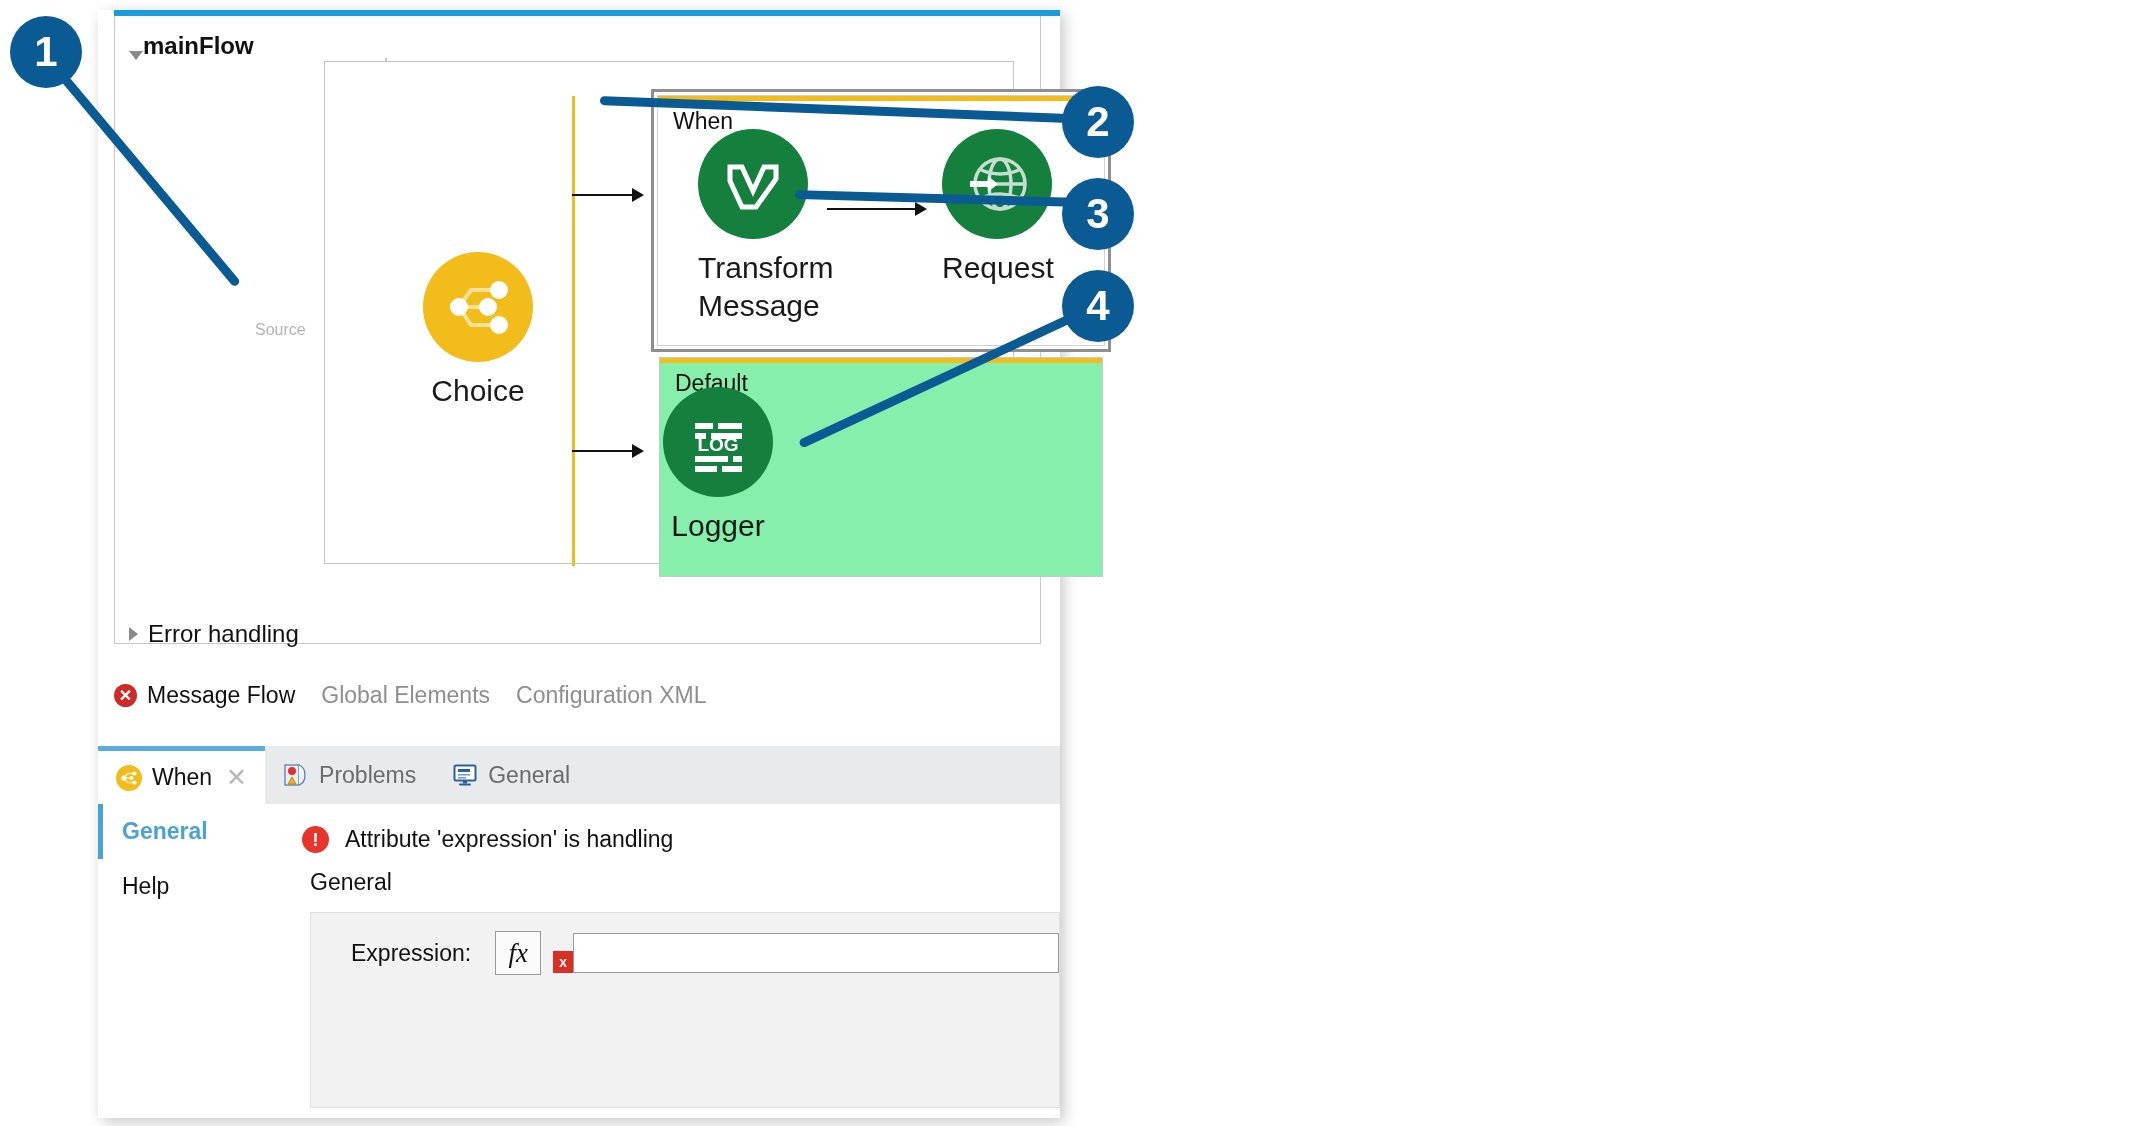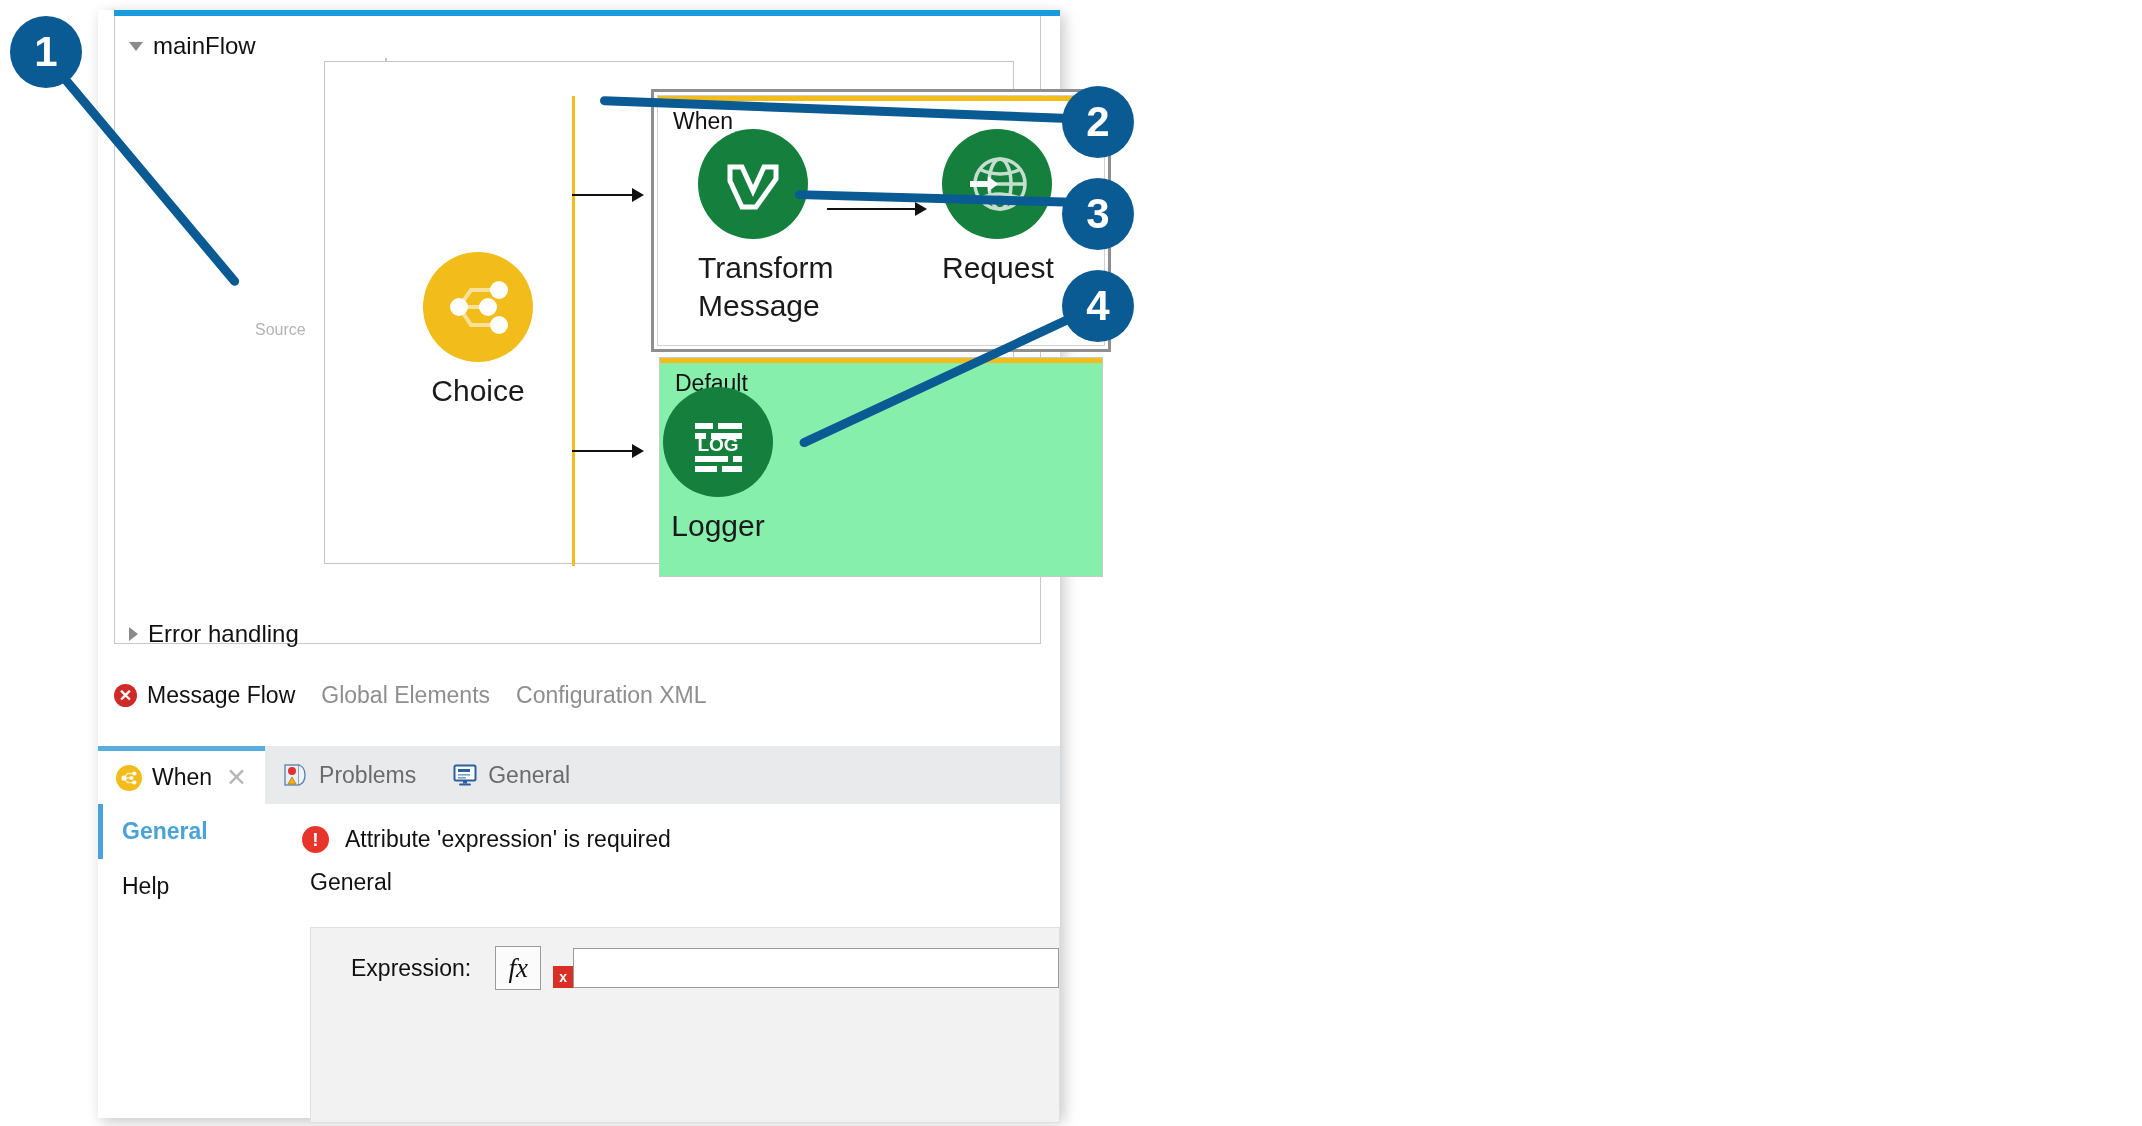--- a/index.html
+++ b/index.html
@@ -40,22 +40,23 @@
     background: #ffffff;
     border: 1px solid #c8c8c8;
     border-top: none;
     box-sizing: border-box;
   }
 
   .flow-header {
     position: absolute;
     left: 14px; top: 16px;
     display: flex;
-    align-items: center;
-    gap: 10px;
+    align-items: flex-end;
+    gap: 0;
+    font-weight: bold;
   }
   .tri-down {
     width: 0; height: 0;
     border-left: 7px solid transparent;
     border-right: 7px solid transparent;
     border-top: 9px solid #8a8a8a;
   }
   .tri-right {
     width: 0; height: 0;
     border-top: 7px solid transparent;
@@ -322,21 +323,21 @@
     text-align: center;
     line-height: 27px;
   }
   .props-section-title {
     padding: 16px 0 0 42px;
     font-size: 23px;
     color: #111;
   }
   .props-field-box {
     position: absolute;
-    left: 42px; top: 123px;
+    left: 42px; top: 108px;
     width: 750px; height: 196px;
     background: #f2f2f2;
     border: 1px solid #e0e0e0;
     box-sizing: border-box;
   }
   .field-row {
     display: flex;
     align-items: center;
     padding: 18px 0 0 40px;
   }
@@ -574,21 +575,21 @@
       <div class="props-body">
 
         <div class="props-sidebar">
           <div class="props-side-item active">General</div>
           <div class="props-side-item">Help</div>
         </div>
 
         <div class="props-main">
           <div class="props-error-row">
             <span class="err-bang">!</span>
-            <span>Attribute 'expression' is required</span>
+            <span>Attribute 'expression' is handling</span>
           </div>
 
           <div class="props-section-title">General</div>
 
           <div class="props-field-box">
             <div class="field-row">
               <span class="field-label">Expression:</span>
               <span class="fx-button">fx</span>
               <span class="field-err-marker">x</span>
               <input class="expr-input" type="text" value="" style="">

